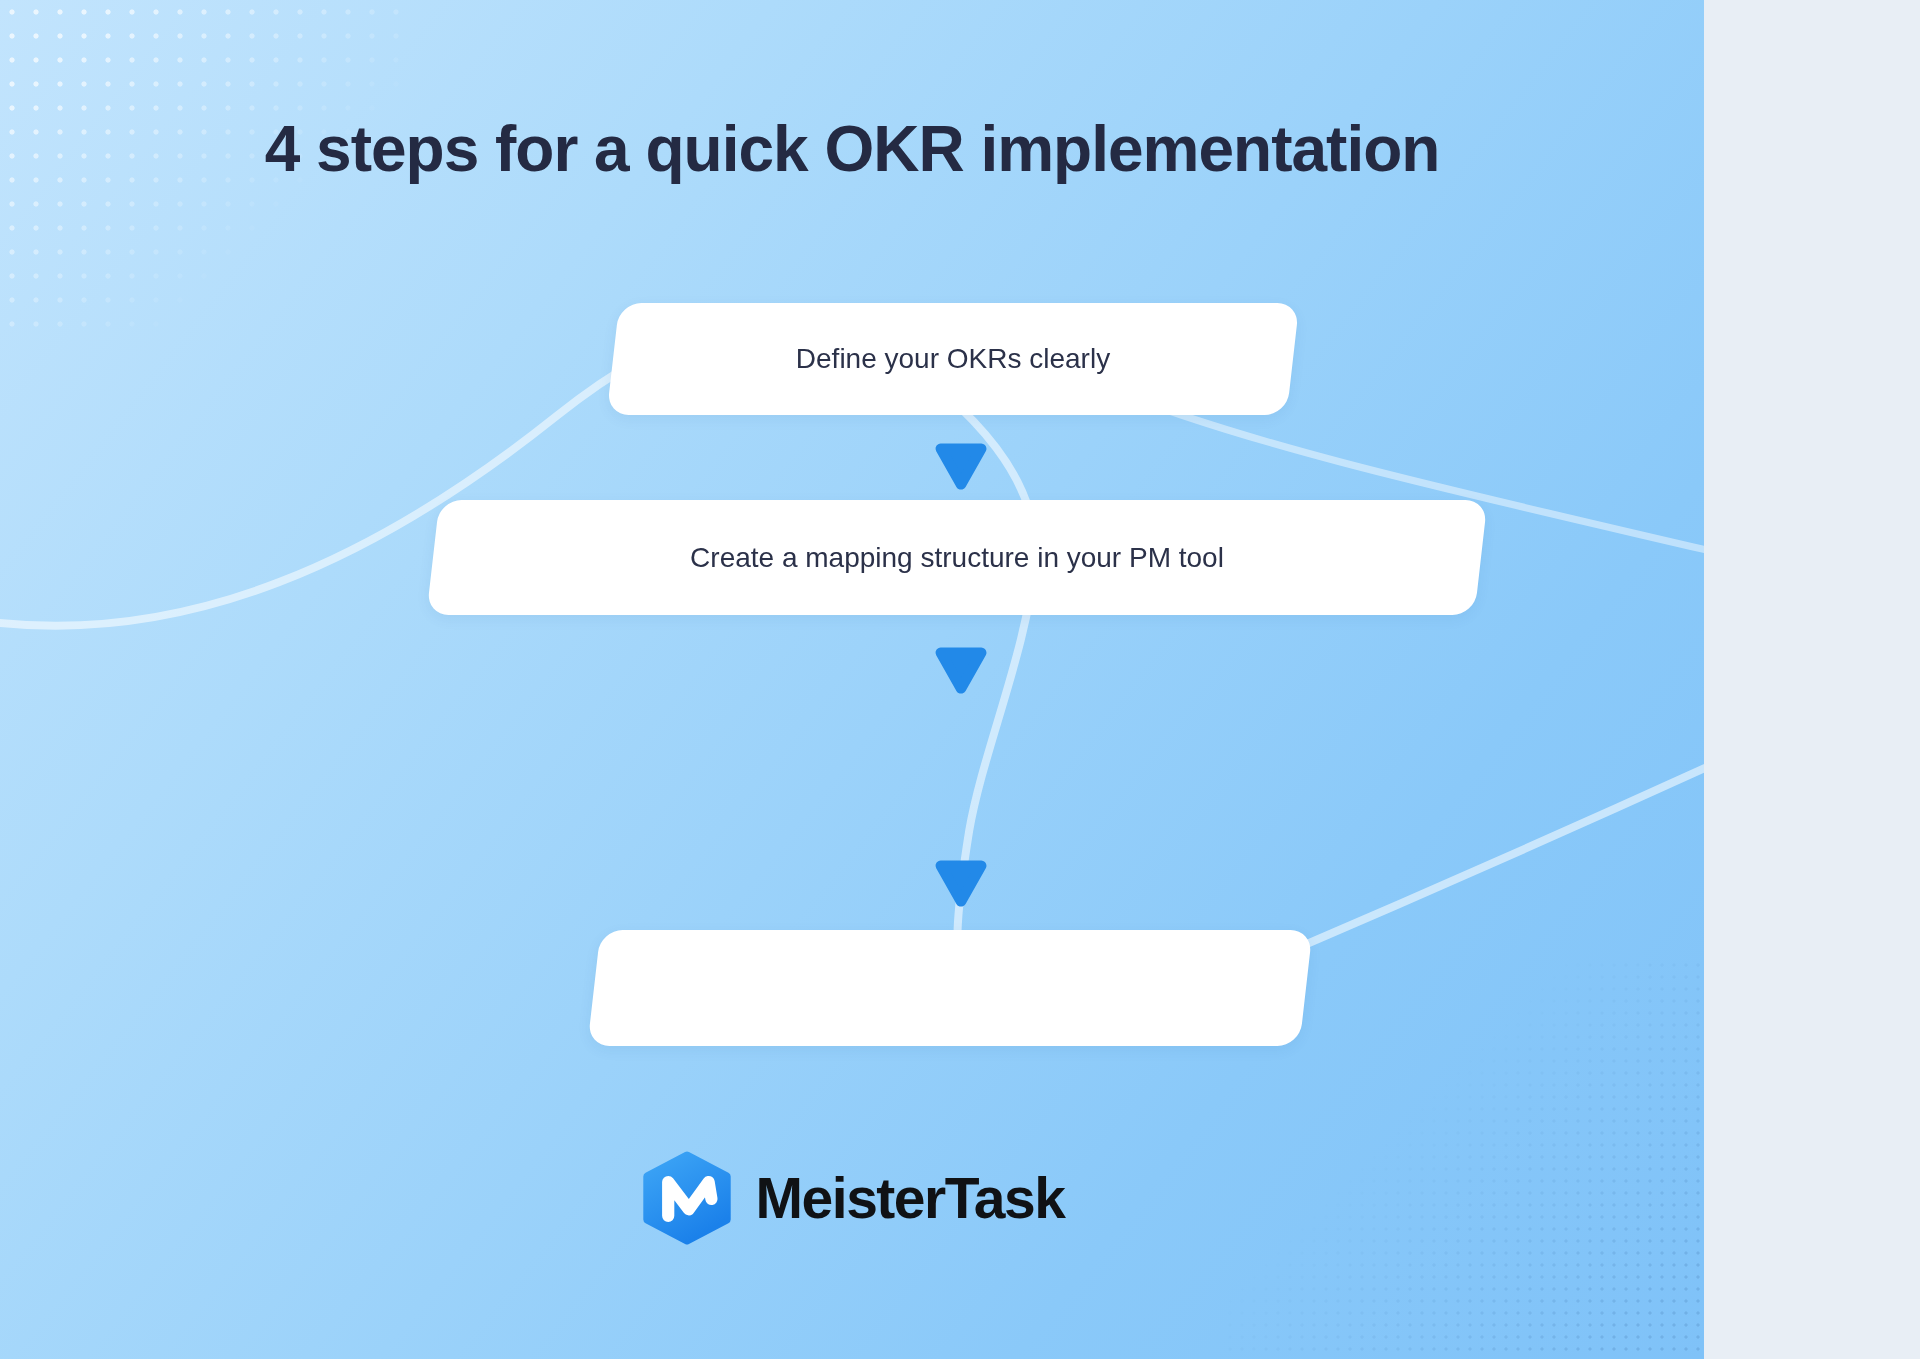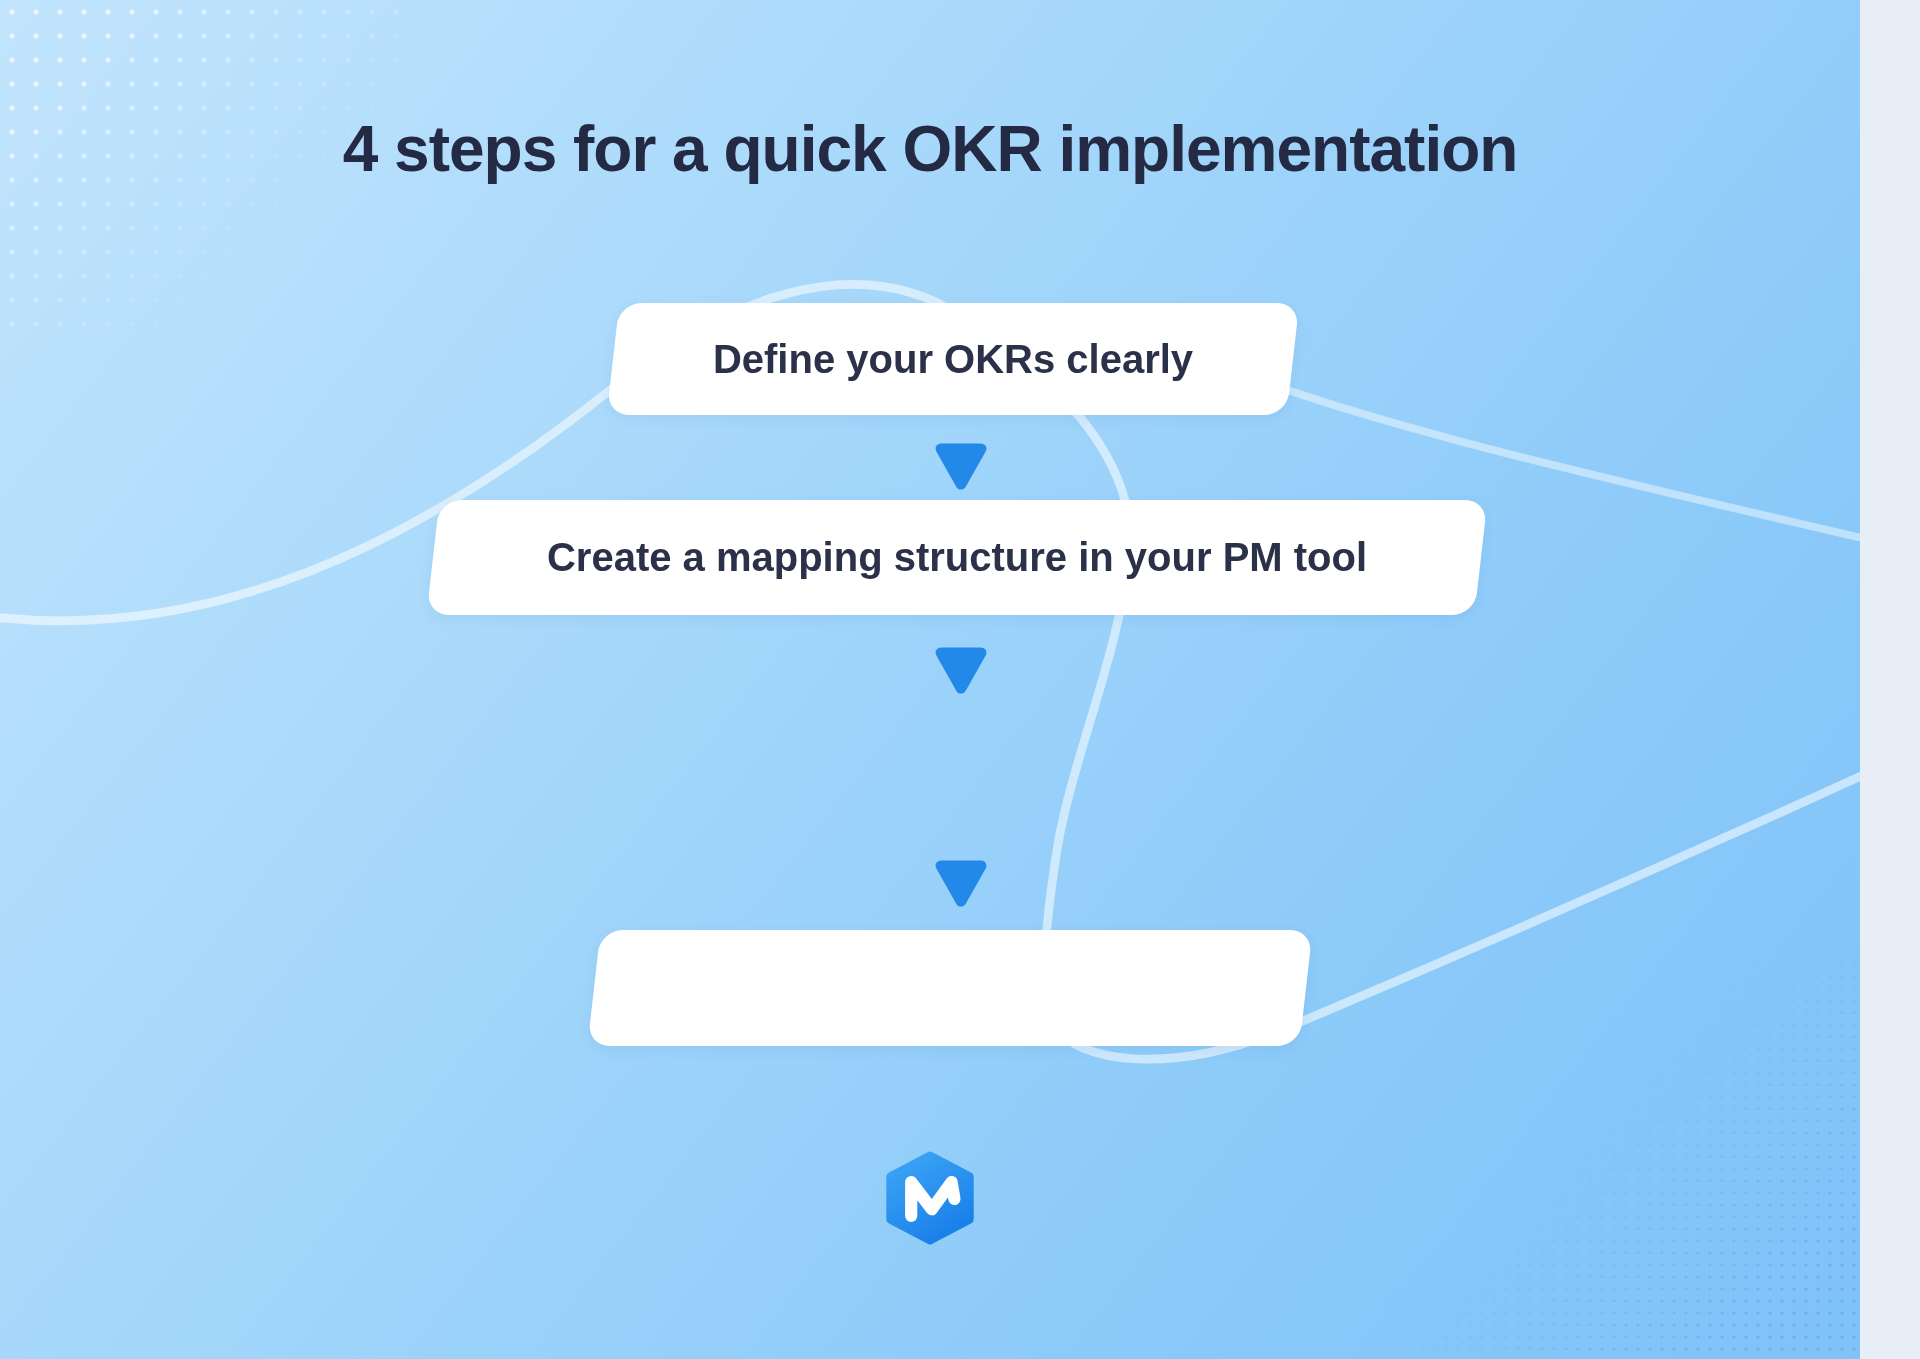--- a/index.html
+++ b/index.html
@@ -1,18 +1,18 @@
 <!DOCTYPE html>
 <html><head>
 <meta charset="utf-8">
 <style>
   html,body{margin:0;padding:0;background:#e8eef5;}
   .canvas{
     position:relative;
-    width:1860px;height:1359px;
+    width:1704px;height:1359px;
     overflow:hidden;
     font-family:"Liberation Sans", sans-serif;
     background:linear-gradient(128deg,#c2e4fd 0%,#addbfb 28%,#9bd2fa 52%,#8ac9f9 75%,#7fc2f8 100%);
   }
   svg.decor{position:absolute;inset:0;width:100%;height:100%;}
   .dots{position:absolute;pointer-events:none;}
   .dots-tl{
     left:0;top:0;width:400px;height:340px;
     background-image:radial-gradient(circle,rgba(255,255,255,.85) 2.2px,rgba(255,255,255,0) 3px);
     background-size:24px 24px;
@@ -39,21 +39,21 @@
     display:flex;align-items:center;justify-content:center;
   }
   .step-bg{
     position:absolute;inset:0;
     background:#ffffff;border-radius:22px;
     transform:skewX(-6.5deg);
     box-shadow:0 4px 14px rgba(25,80,140,.07);
   }
   .step-label{
     position:relative;z-index:1;
-    font-size:40px;font-weight:700;color:#2b3149;
+    font-size:28px;font-weight:400;color:#2b3149;
     white-space:nowrap;
   }
   .step-1{left:613px;top:303px;width:680px;height:112px;}
   .step-2{left:433px;top:500px;width:1048px;height:115px;}
   .step-3{left:433px;top:720px;width:1048px;height:117px;}
   .step-4{left:594px;top:930px;width:712px;height:116px;}
   .arrow{position:absolute;width:58px;height:50px;}
   .arrow-1{left:932px;top:442px;}
   .arrow-2{left:932px;top:646px;}
   .arrow-3{left:932px;top:859px;}
@@ -120,15 +120,16 @@
     <svg class="brand-icon" viewBox="0 0 100 100" aria-hidden="true">
       <defs>
         <linearGradient id="hexg" x1="0" y1="0" x2="0.55" y2="1">
           <stop offset="0" stop-color="#3ea6f6"></stop>
           <stop offset="1" stop-color="#1b81ea"></stop>
         </linearGradient>
       </defs>
       <polygon points="50,5 92,27 92,73 50,95 8,73 8,27" fill="url(#hexg)" stroke="url(#hexg)" stroke-width="9" stroke-linejoin="round"></polygon>
       <polyline points="30,69 30,33 52,62 73,33 76,51" fill="none" stroke="#ffffff" stroke-width="13" stroke-linecap="round" stroke-linejoin="round"></polyline>
     </svg>
+    <span class="brand-name">MeisterTask</span>
   </div>
 
 </div>
 
 </body></html>

